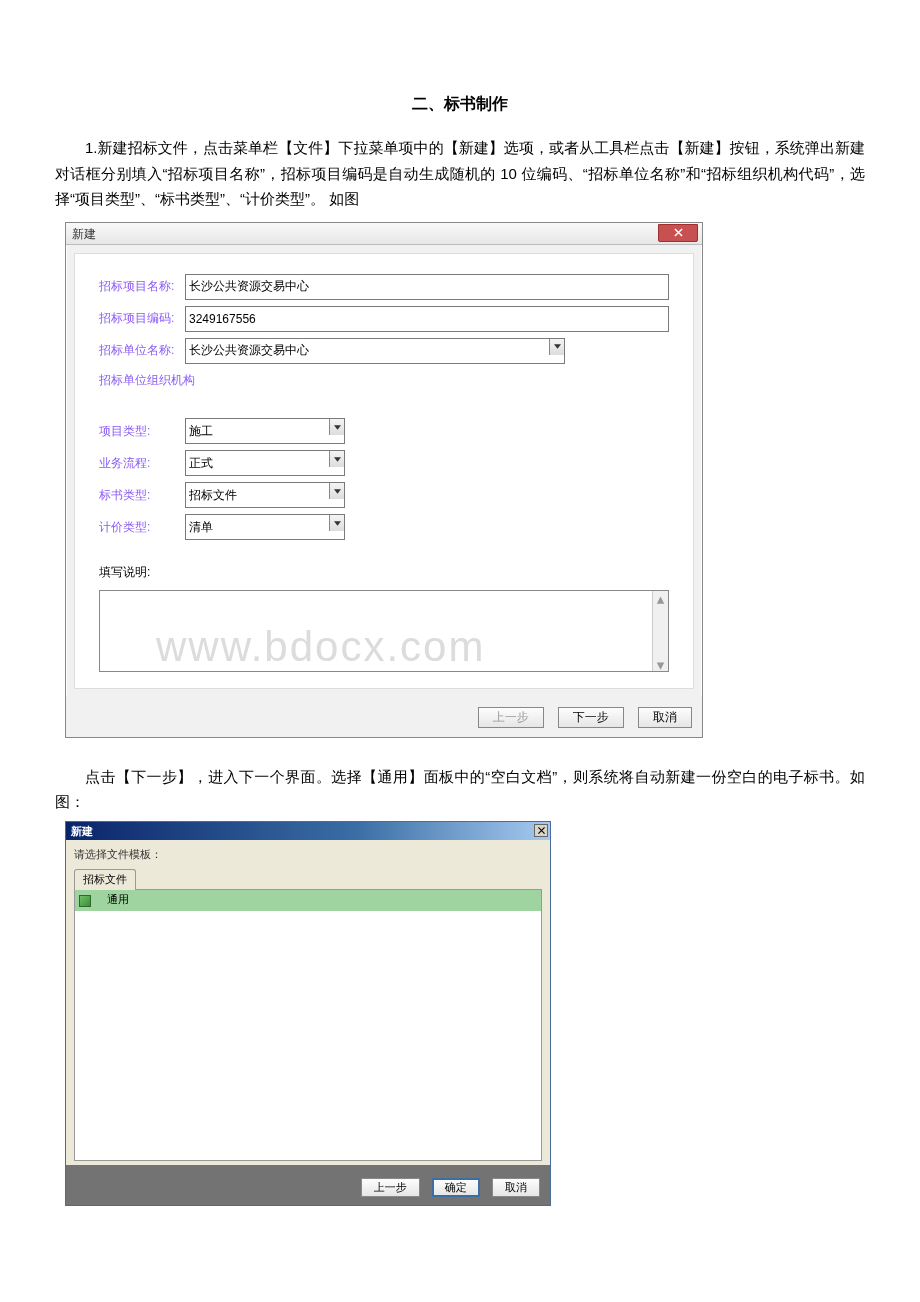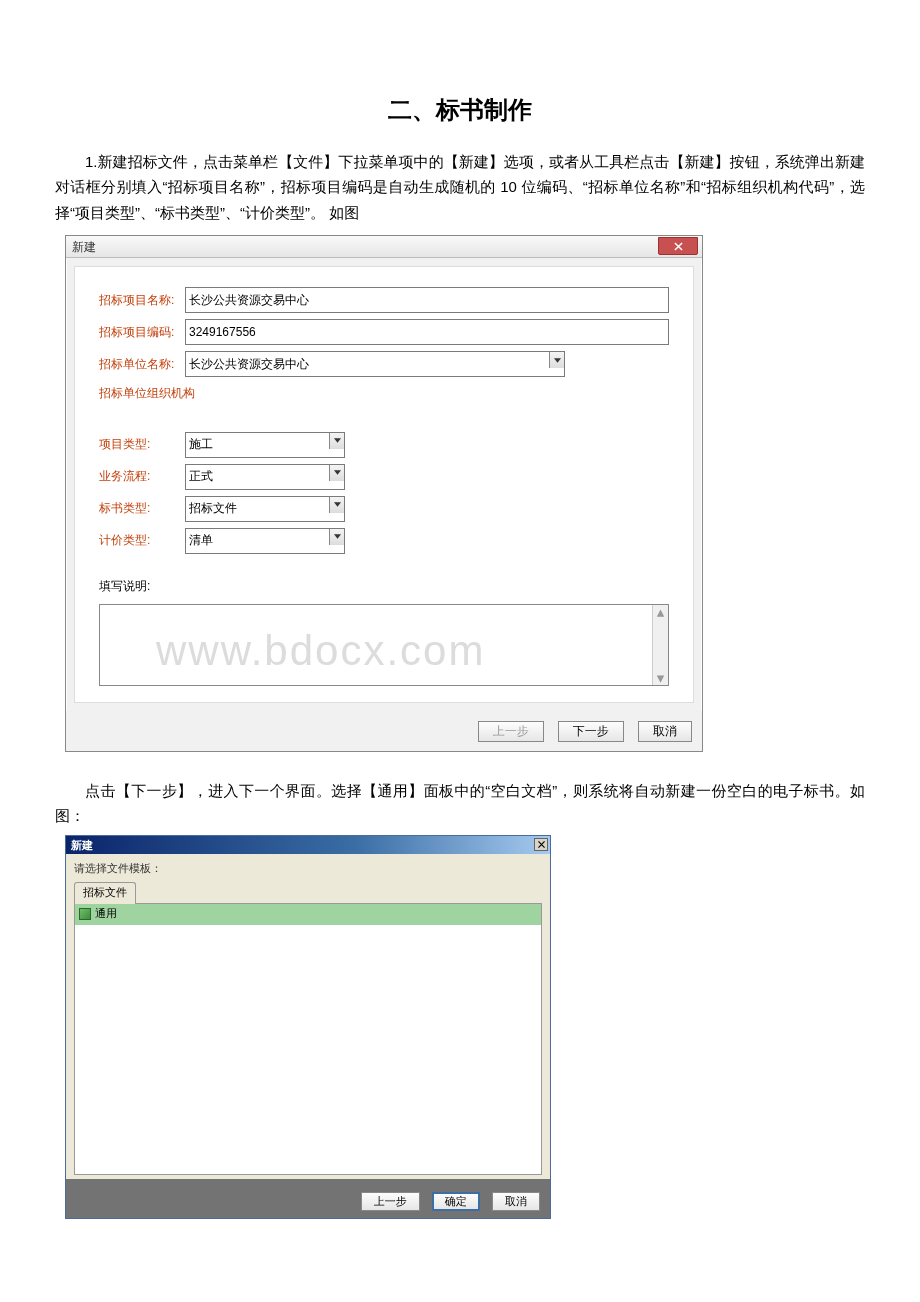--- a/index.html
+++ b/index.html
@@ -8,21 +8,21 @@
       background: #fff;
       width: 920px;
       margin: 0 auto;
       padding: 90px 55px 40px;
       color: #000;
       font-size: 15px;
       line-height: 1.7;
     }
     h2.title {
       text-align: center;
-      font-size: 24px;
+      font-size: 16px;
       font-weight: bold;
       margin-bottom: 18px;
     }
     p.para {
       text-align: justify;
       margin-bottom: 6px;
     }
     p.para.first { text-indent: 2em; }
     
     .dialog-wrap { margin: 10px 0 26px 10px; }
@@ -53,21 +53,21 @@
       display: flex; align-items: center; justify-content: center;
     }
     .close-btn1 svg { width: 9px; height: 9px; }
     .dlg1-body {
       background: #fff;
       margin: 8px;
       border: 1px solid #ddd;
       padding: 20px 24px 16px;
     }
     .frow { display: flex; align-items: center; margin-bottom: 6px; font-size: 12px; }
-    .frow .lbl { width: 86px; text-align: left; color: #c2410c; }
+    .frow .lbl { width: 86px; text-align: left; color: #8b5cf6; }
     .frow input.txt {
       flex: 1; height: 18px;
       border: 1px solid #7a7a7a;
       font-size: 12px; padding: 12px 3px;
       background: #fff;
     }
     .frow.short input.txt, .frow.short .selwrap { flex: 0 0 160px; }
     .selwrap { position: relative; display: inline-block; }
     .selwrap input.txt { width: 100%; padding-right: 18px; }
     .selwrap.wide { flex: 0 0 380px; }
@@ -97,21 +97,21 @@
       display: flex; align-items: center; justify-content: center;
       color: #999;
     }
     .arrU { top: 0; } .arrD { bottom: 0; }
     .watermark {
       position: absolute;
       font-size: 42px;
       color: #dcdcdc;
       font-family: Arial, sans-serif;
       letter-spacing: 2px;
-      left: 56px; top: 10px;
+      left: 56px; top: 20px;
       pointer-events: none;
       user-select: none;
       font-weight: normal;
     }
     .dlg1-footer {
       text-align: right;
       padding: 6px 10px 8px;
       background: #f1f1f1;
     }
     .dlg1-footer button,
@@ -163,21 +163,21 @@
     .listbox {
       border: 1px solid #999;
       background: #fff;
       height: 272px;
       margin-top: -1px;
     }
     .listitem {
       background: #9fd39f;
       font-size: 11px;
       padding: 1px 4px;
-      display: flex; align-items: center; gap: 4px;
+      display: flex; align-items: center; gap: 16px;
     }
     .file-ico {
       width: 12px; height: 12px;
       background: linear-gradient(135deg,#6fbf6a,#3d8c3a);
       border: 1px solid #2a6a28;
       display: inline-block;
     }
     .dlg2-footer { text-align: right; padding: 8px 10px 6px; background: #737373; }
     .dlg2-footer button { padding: 1px 12px; margin-left: 8px; font-size: 11px; }
     .dlg2-footer button.def { border: 2px solid #3a6ea5; padding: 0 11px; }

